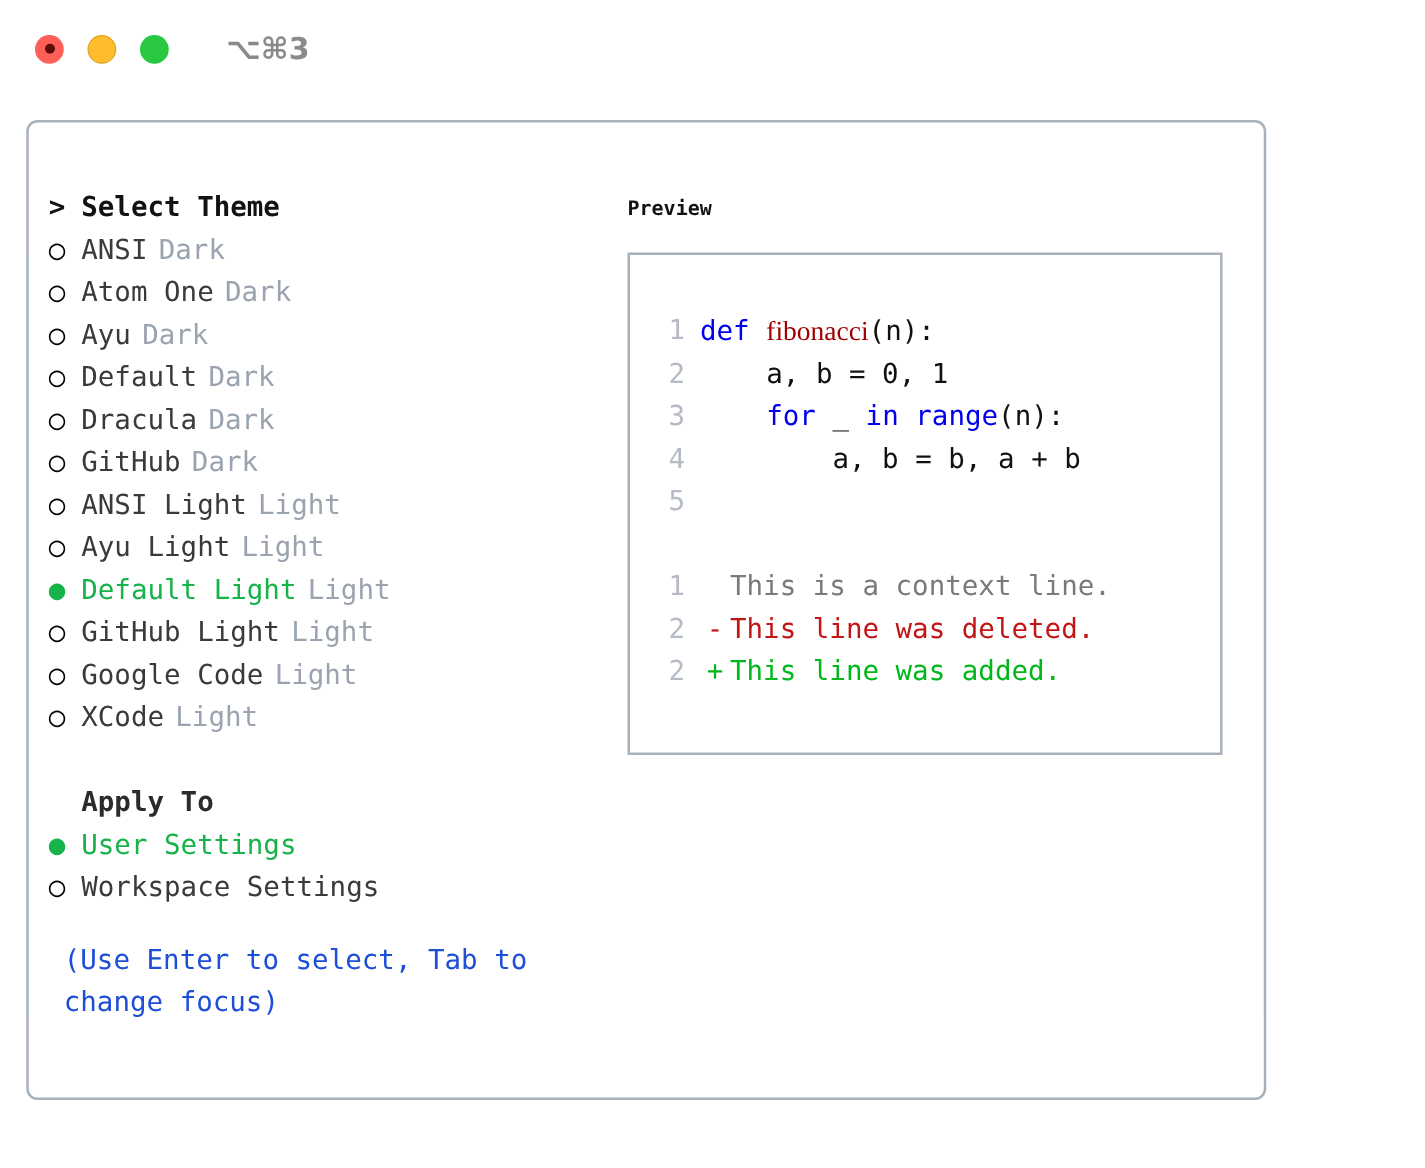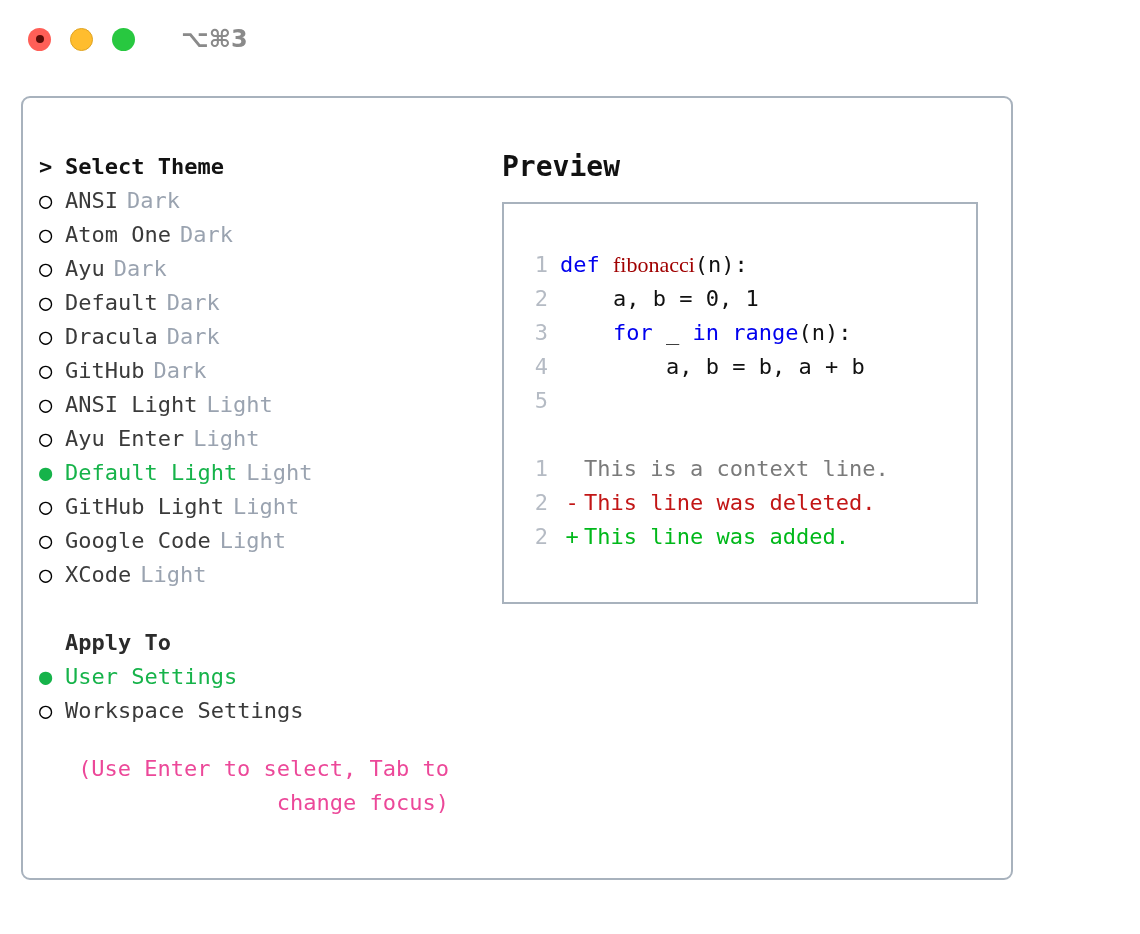--- a/index.html
+++ b/index.html
@@ -126,37 +126,36 @@
   }
 
   .apply-row .apply-name { color: #3a3a3a; }
   .apply-row.selected .apply-name { color: #16b34a; }
   .apply-row.selected .bullet-col { color: #16b34a; }
 
   .spacer-row { height: 34px; }
 
   #hint-text {
     margin-top: 24px;
-    margin-left: 0;
-    color: #ec4899;
+    margin-left: 12px;
+    color: #1d4ed8;
     font-size: 22px;
     line-height: 34px;
     width: 410px;
-    text-align: right;
   }
 
   
   #preview-column {
     position: absolute;
     left: 479px;
     top: 52px;
     width: 500px;
   }
   #preview-title {
-    font-size: 28px;
+    font-size: 16px;
     font-weight: bold;
     color: #121212;
     line-height: 34px;
     margin-bottom: 18px;
   }
   #preview-box {
     width: 476px;
     height: 402px;
     border: 2px solid #a8b2bd;
     box-sizing: border-box;
@@ -215,21 +214,21 @@
       </div>
 
       <div id="theme-list">
           <div class="row theme-row"><span class="bullet-col">○</span><span class="row-text theme-name">ANSI</span><span class="row-text theme-variant">Dark</span></div>
           <div class="row theme-row"><span class="bullet-col">○</span><span class="row-text theme-name">Atom One</span><span class="row-text theme-variant">Dark</span></div>
           <div class="row theme-row"><span class="bullet-col">○</span><span class="row-text theme-name">Ayu</span><span class="row-text theme-variant">Dark</span></div>
           <div class="row theme-row"><span class="bullet-col">○</span><span class="row-text theme-name">Default</span><span class="row-text theme-variant">Dark</span></div>
           <div class="row theme-row"><span class="bullet-col">○</span><span class="row-text theme-name">Dracula</span><span class="row-text theme-variant">Dark</span></div>
           <div class="row theme-row"><span class="bullet-col">○</span><span class="row-text theme-name">GitHub</span><span class="row-text theme-variant">Dark</span></div>
           <div class="row theme-row"><span class="bullet-col">○</span><span class="row-text theme-name">ANSI Light</span><span class="row-text theme-variant">Light</span></div>
-          <div class="row theme-row"><span class="bullet-col">○</span><span class="row-text theme-name">Ayu Enter</span><span class="row-text theme-variant">Light</span></div>
+          <div class="row theme-row"><span class="bullet-col">○</span><span class="row-text theme-name">Ayu Light</span><span class="row-text theme-variant">Light</span></div>
           <div class="row theme-row selected"><span class="bullet-col">●</span><span class="row-text theme-name">Default Light</span><span class="row-text theme-variant">Light</span></div>
           <div class="row theme-row"><span class="bullet-col">○</span><span class="row-text theme-name">GitHub Light</span><span class="row-text theme-variant">Light</span></div>
           <div class="row theme-row"><span class="bullet-col">○</span><span class="row-text theme-name">Google Code</span><span class="row-text theme-variant">Light</span></div>
           <div class="row theme-row"><span class="bullet-col">○</span><span class="row-text theme-name">XCode</span><span class="row-text theme-variant">Light</span></div>
         </div>
 
       <div class="spacer-row"></div>
 
       <div class="row section-header">
         <span class="bullet-col"> </span>

